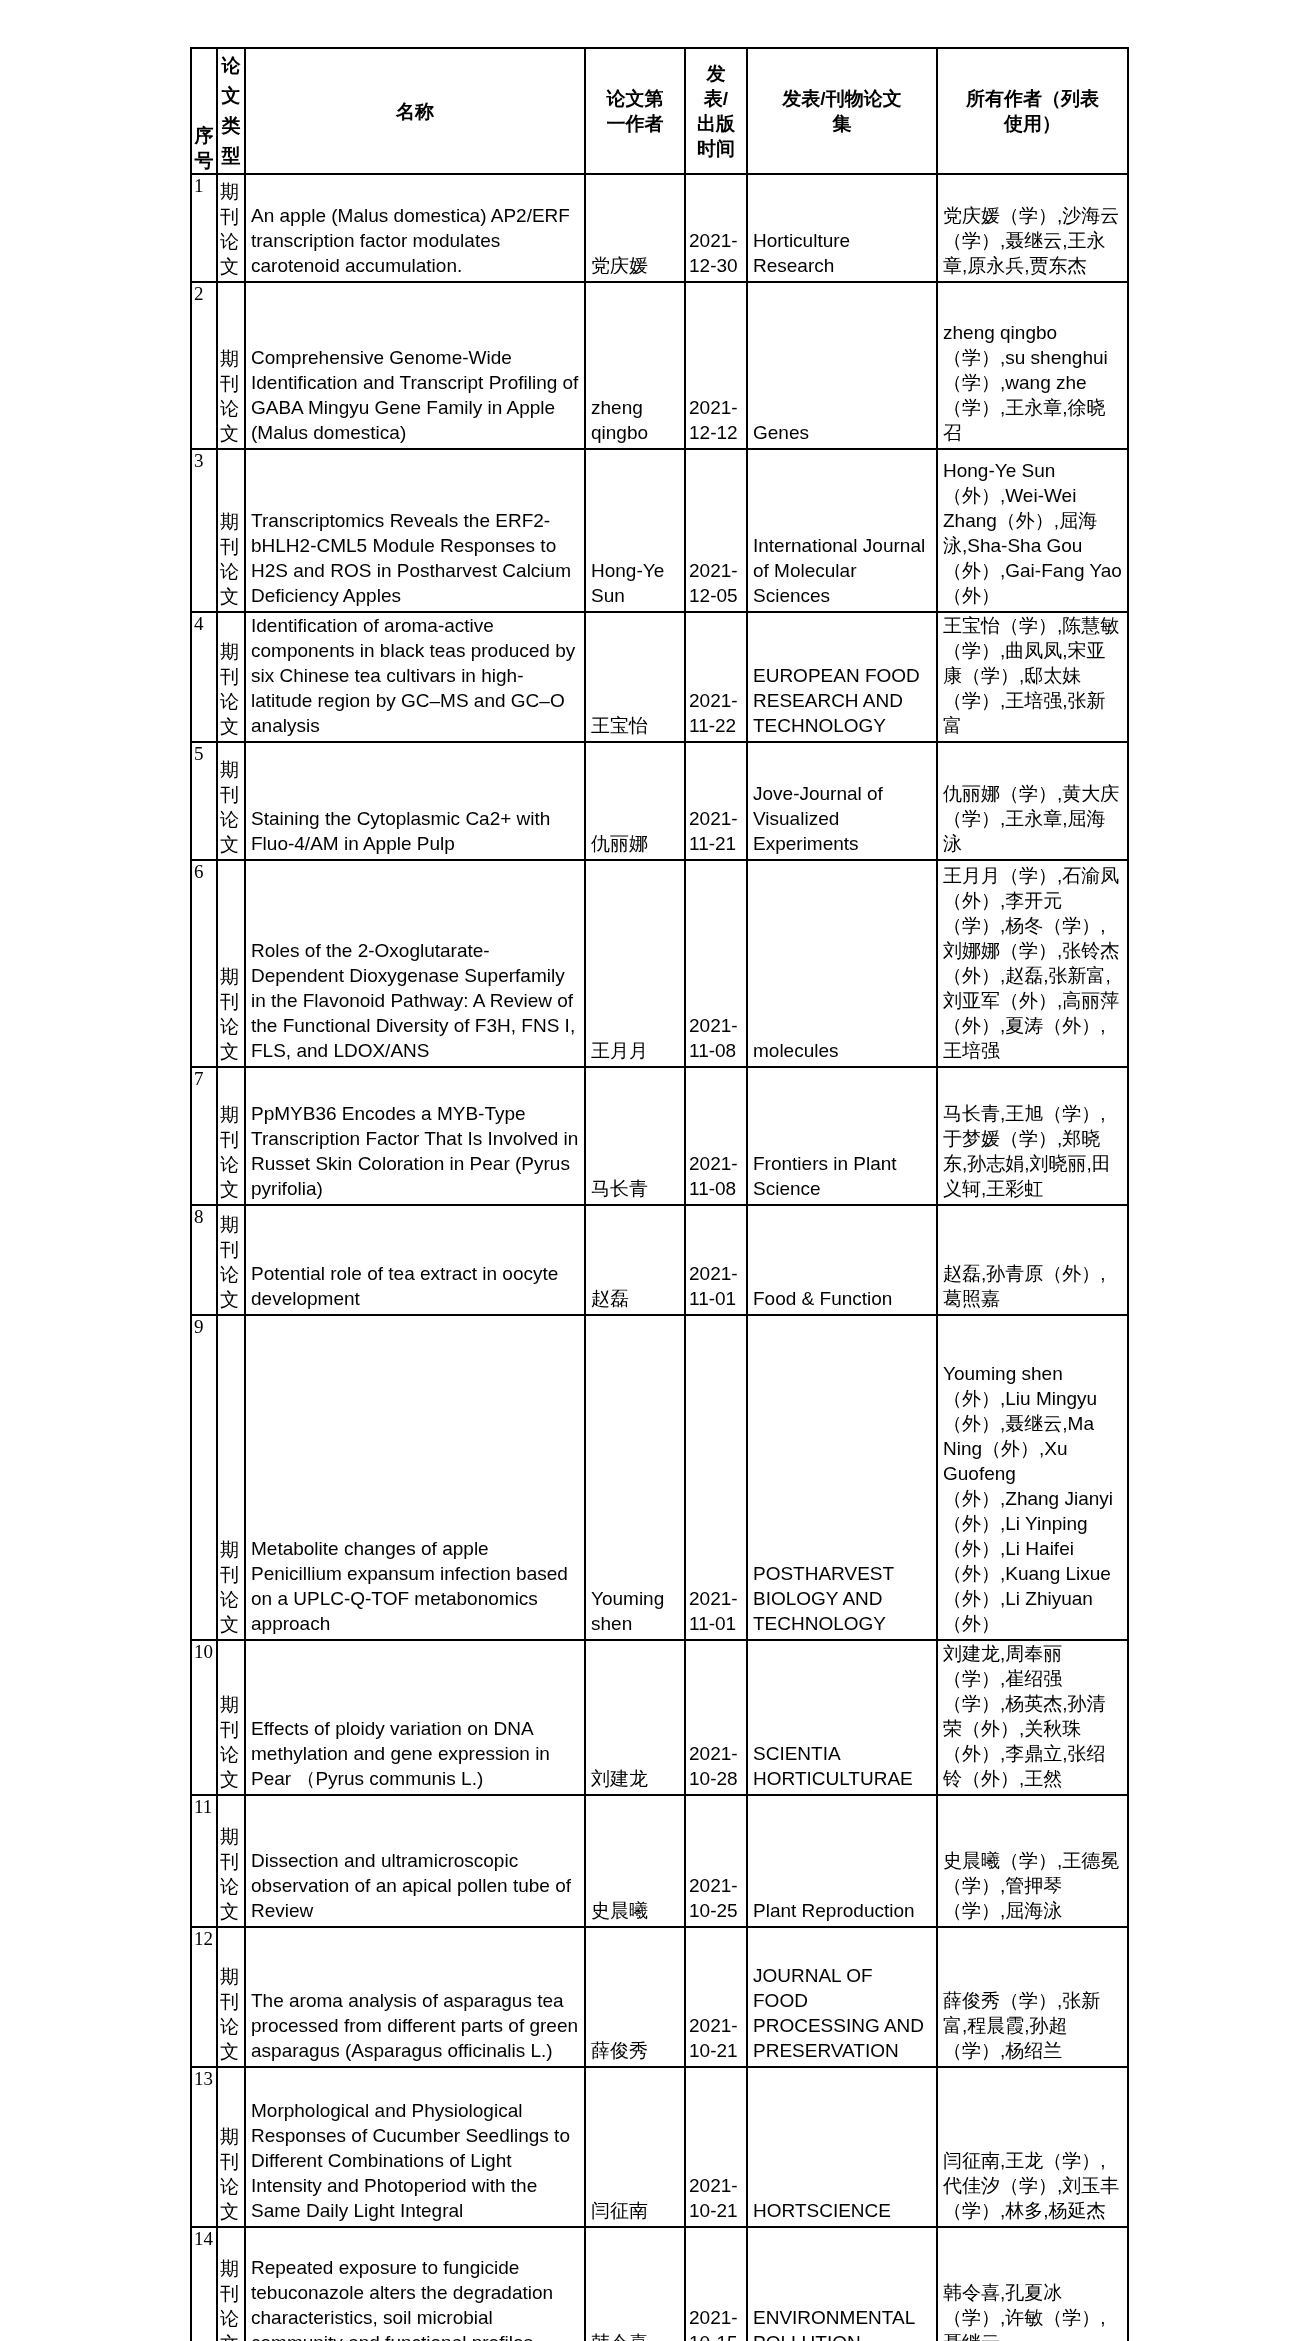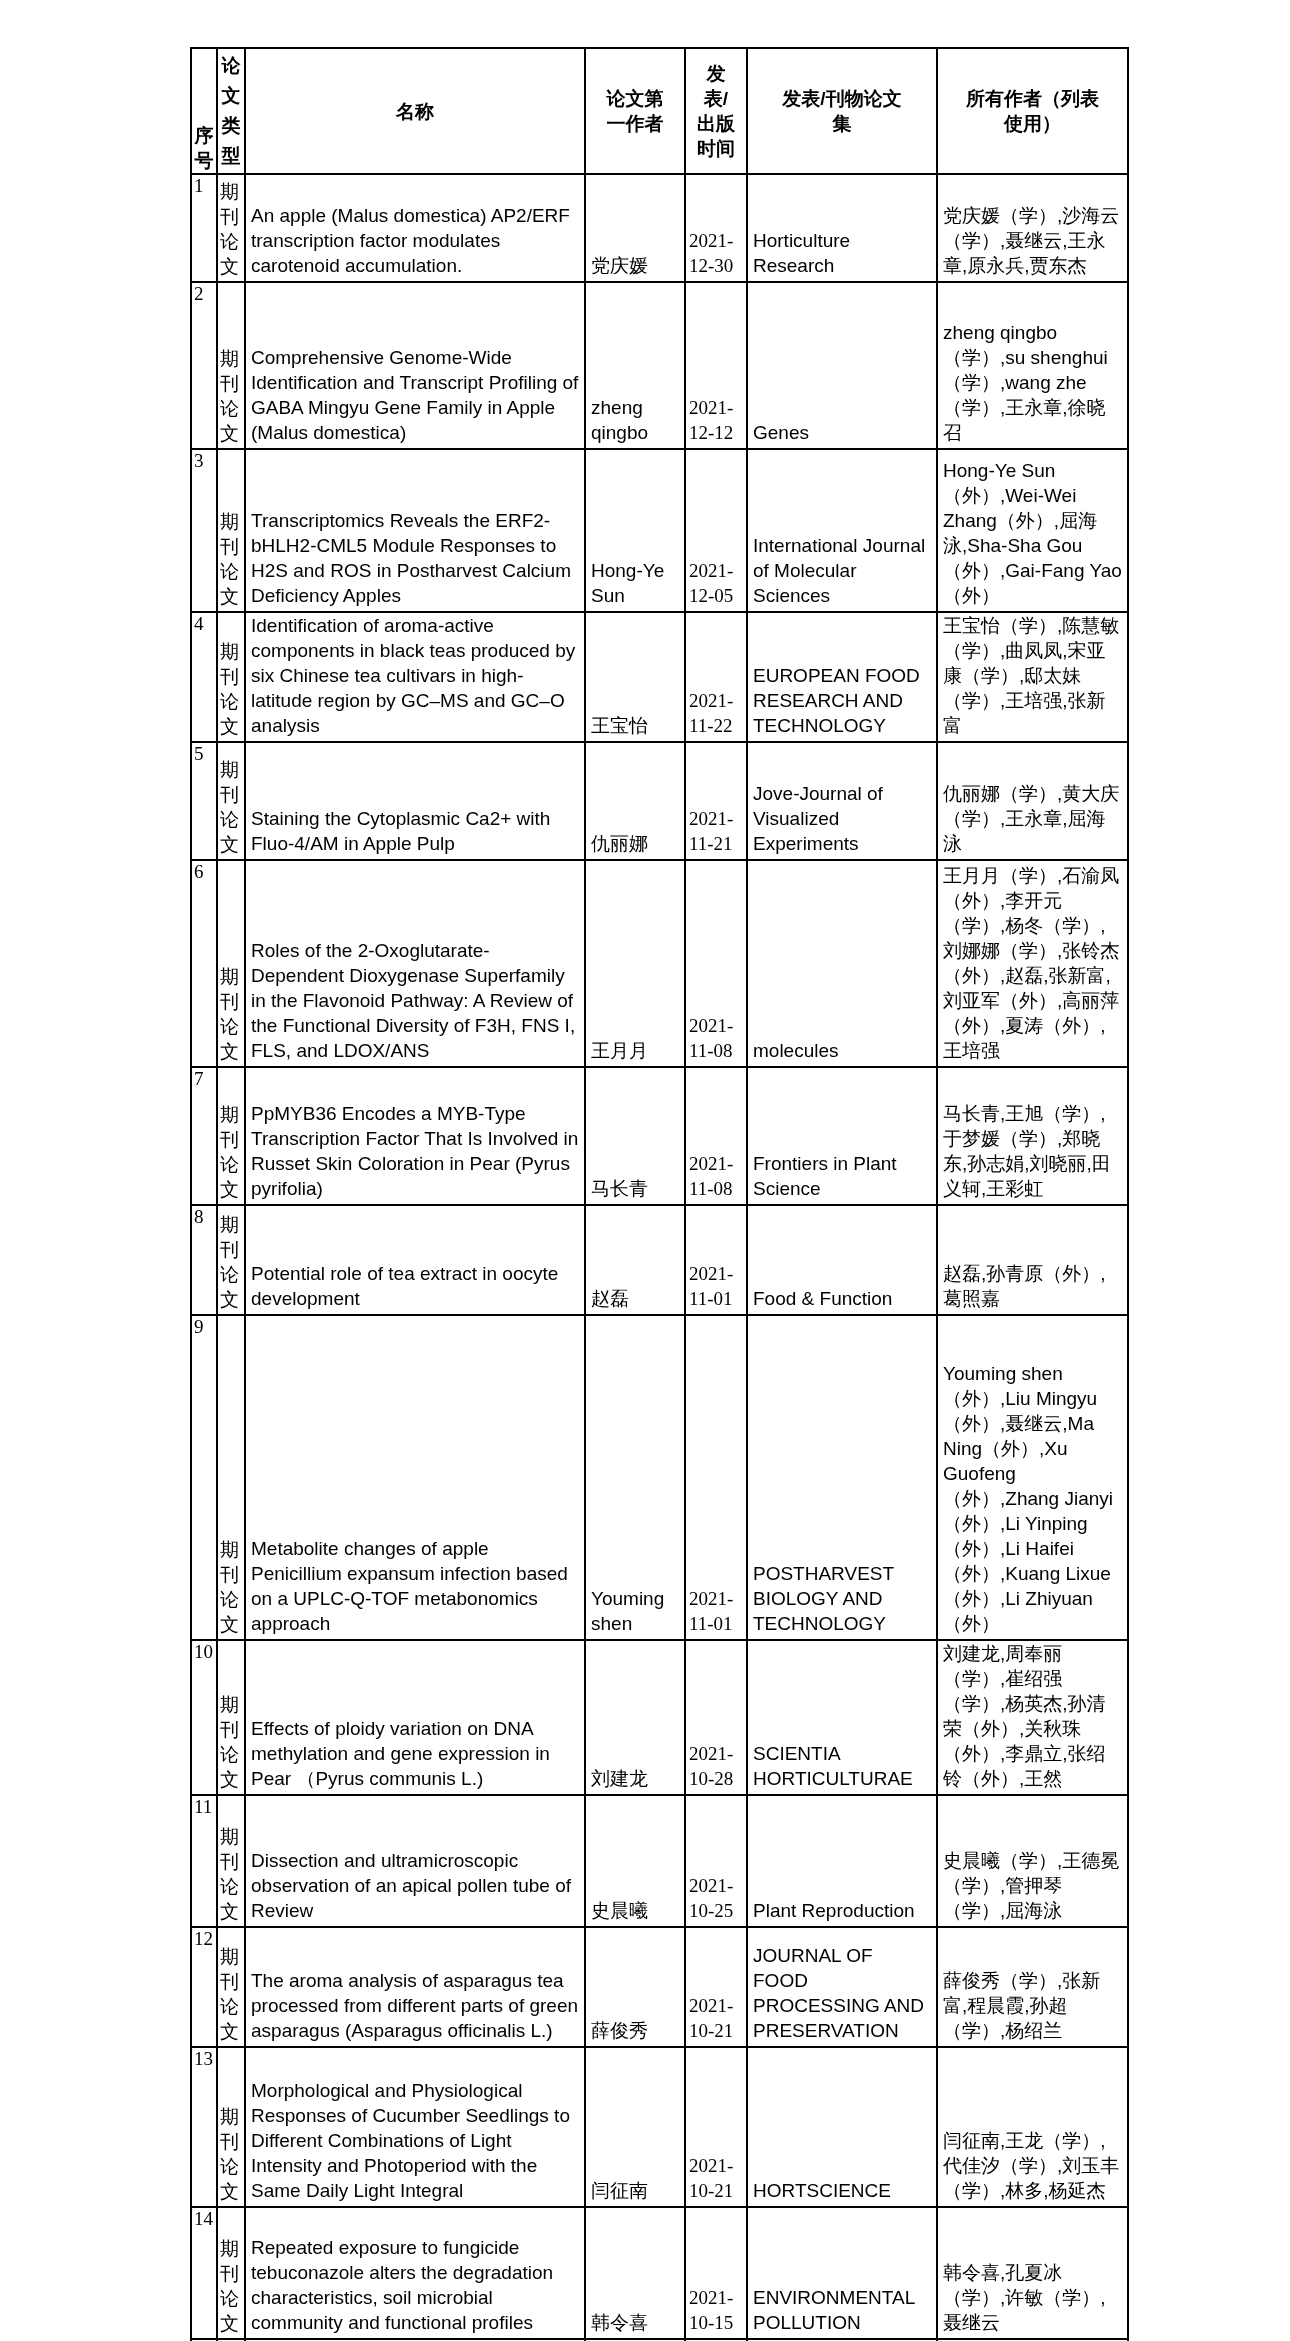--- a/index.html
+++ b/index.html
@@ -32,21 +32,21 @@
   }
   th.h-index{vertical-align:bottom;padding-bottom:0;}
   th.h-type{line-height:30px;}
   td{vertical-align:bottom;text-align:left;}
   td.cell-index{
     vertical-align:top;text-align:left;
     font-family:"Liberation Serif","DejaVu Serif",serif;
     padding:0 0 0 2px;line-height:22px;
   }
   td.cell-type{padding:0 2px 2px 2px;}
-  td.cell-date{padding:0 2px 3px 3px;font-family:Liberation Serif, serif;}
+  td.cell-date{padding:0 2px 3px 3px;}
 </style>
 </head>
 <body>
 
 <table class="papers">
   <colgroup>
     <col class="c-index">
       <col class="c-type">
       <col class="c-title">
     <col class="c-first">
@@ -168,21 +168,21 @@
   </tr>
       <tr style="height: 132px;">
     <td class="cell-index">11</td>
     <td class="cell-type">期刊论文</td>
     <td class="cell-title">Dissection and ultramicroscopic observation of an apical pollen tube of Review</td>
     <td class="cell-first">史晨曦</td>
     <td class="cell-date">2021-10-25</td>
     <td class="cell-journal">Plant Reproduction</td>
     <td class="cell-authors">史晨曦（学）,王德冕（学）,管押琴（学）,屈海泳</td>
   </tr>
-      <tr style="height: 120px;">
+      <tr style="height: 140px;">
     <td class="cell-index">12</td>
     <td class="cell-type">期刊论文</td>
     <td class="cell-title">The aroma analysis of asparagus tea processed from different parts of green asparagus (Asparagus officinalis L.)</td>
     <td class="cell-first">薛俊秀</td>
     <td class="cell-date">2021-10-21</td>
     <td class="cell-journal">JOURNAL OF FOOD PROCESSING AND PRESERVATION</td>
     <td class="cell-authors">薛俊秀（学）,张新富,程晨霞,孙超（学）,杨绍兰</td>
   </tr>
       <tr style="height: 160px; padding-left: 10px;">
     <td class="cell-index">13</td>

